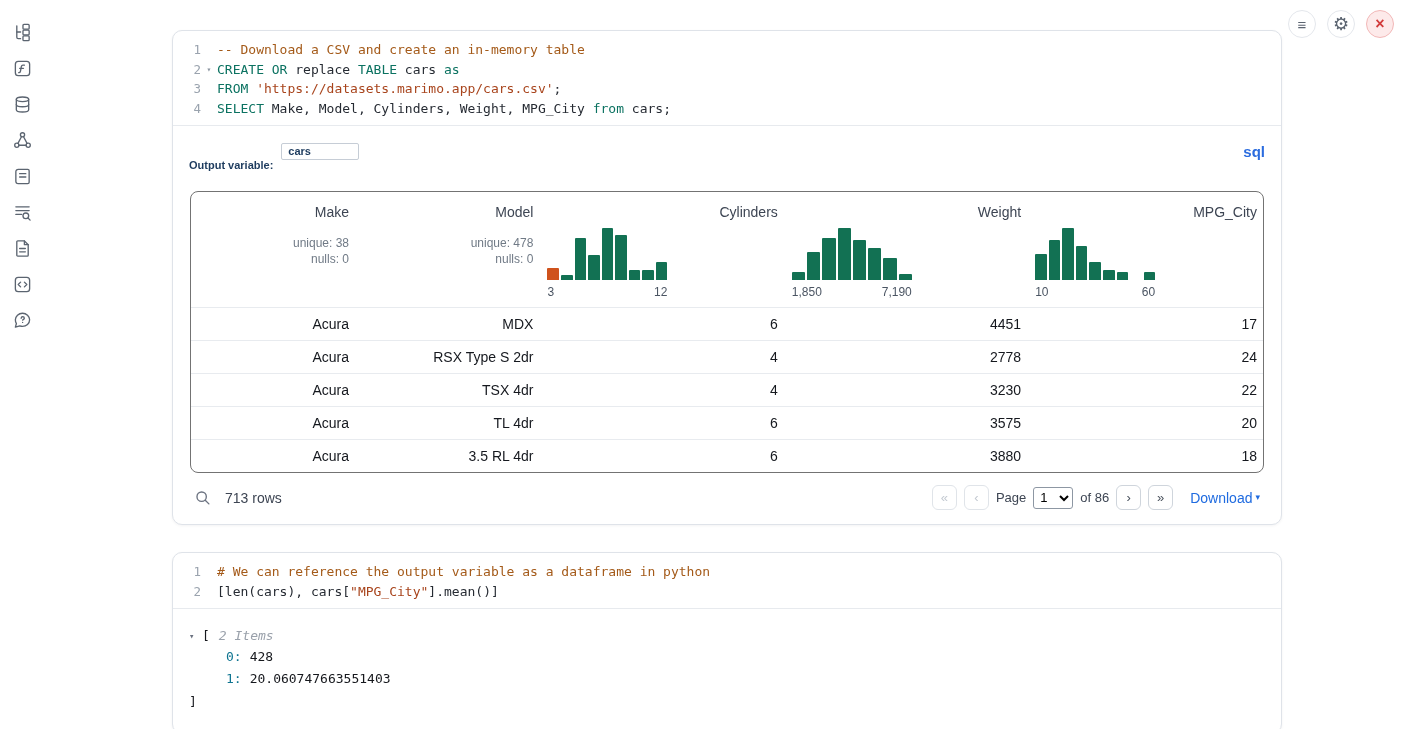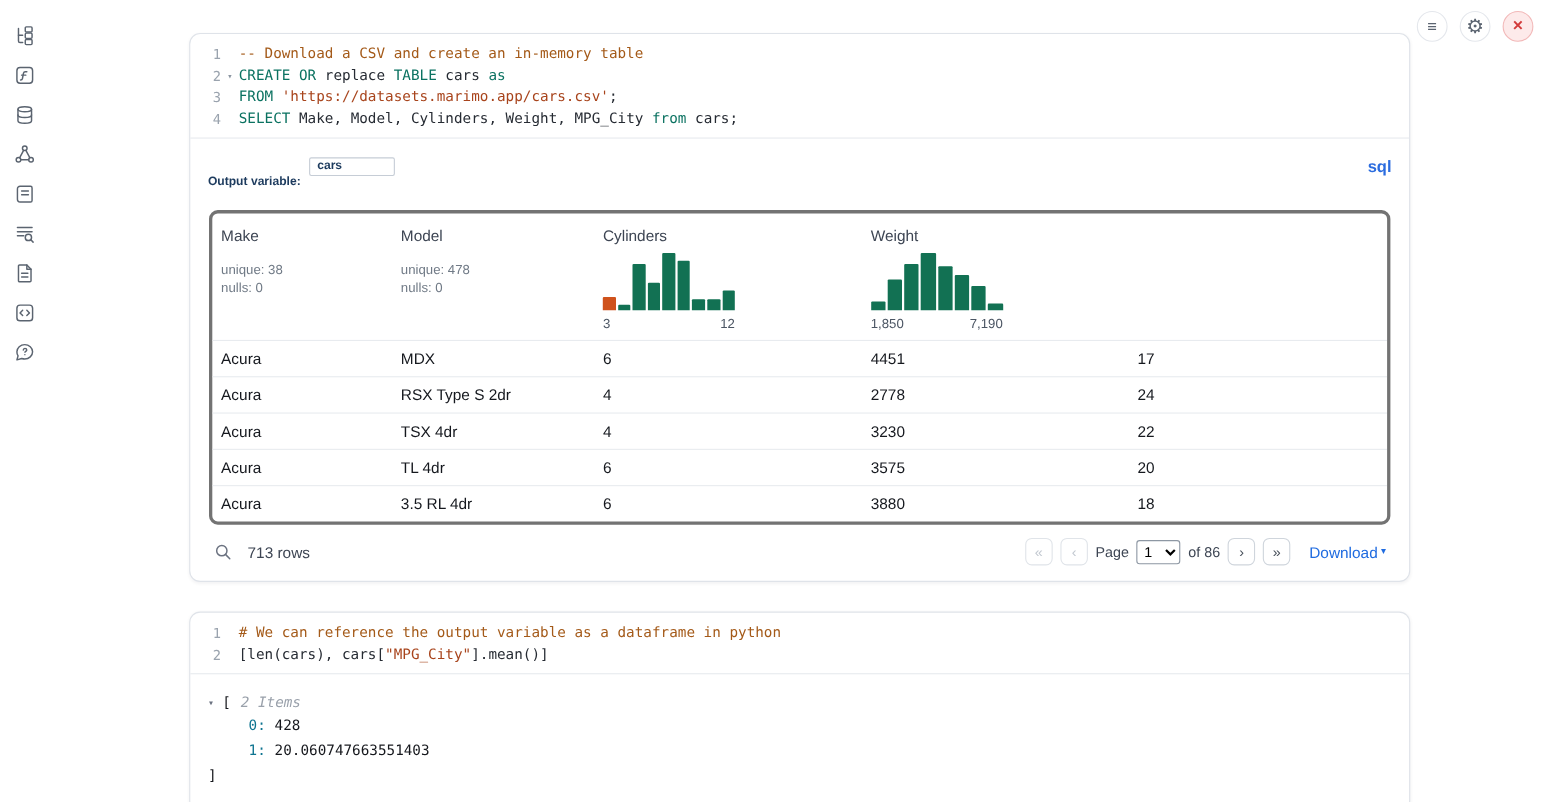--- a/index.html
+++ b/index.html
@@ -48,21 +48,21 @@
   
   .cell-footer { display: flex; align-items: center; gap: 8px;
     border-top: 1px solid #e7eaee; padding: 5px 16px; }
   .ov-label { font-size: 11px; font-weight: 700; color: #1d3b5e; margin-top: 28px; }
   .ov-input { width: 78px; height: 17px; border: 1px solid #c6cdd6;
     border-radius: 2px; font-size: 11px; font-weight: 700; color: #1d3b5e;
     padding: 0 6px; font-family: inherit; }
   .lang-badge { margin-left: auto; font-size: 15px; font-weight: 600; color: #2b6cdf; }
   
   .cell-output { padding: 15px 17px 4px; }
-  .data-table { border: 3px solid #737373; border-radius: 8px; overflow: hidden; }
+  .data-table { border: 1px solid #737373; border-radius: 8px; overflow: hidden; text-align: right; }
   .t-header, .trow { display: grid;
     grid-template-columns: 15.3% 17.2% 22.8% 22.7% 22%; }
   .th { padding: 12px 6px 8px 8px; cursor: pointer; }
   .col-label { font-size: 14px; color: #3d4553; }
   .col-stats { margin-top: 15px; font-size: 12px; color: #707a86; line-height: 16px; }
   .hist-wrap { margin-top: 8px; width: 120px; }
   .hist { display: flex; align-items: flex-end; gap: 2px; height: 52px; }
   .bar { flex: 1; background: #127153; border-radius: 1px 1px 0 0; }
   .bar-hl { background: #cf521c; }
   .hist-range { display: flex; justify-content: space-between; font-size: 12px;
@@ -264,20 +264,40 @@
                   <div class="bar" style="height: 42px;"></div>
                   <div class="bar" style="height: 52px;"></div>
                   <div class="bar" style="height: 40px;"></div>
                   <div class="bar" style="height: 32px;"></div>
                   <div class="bar" style="height: 22px;"></div>
                   <div class="bar" style="height: 6px;"></div>
                 </div>
                 <div class="hist-range">
                   <span>1,850</span>
                   <span>7,190</span>
+                </div>
+              </div>
+            </div>
+            <div class="th">
+              <div class="col-label">MPG_City</div>
+              <div class="hist-wrap">
+                <div class="hist">
+                  <div class="bar" style="height: 26px;"></div>
+                  <div class="bar" style="height: 40px;"></div>
+                  <div class="bar" style="height: 52px;"></div>
+                  <div class="bar" style="height: 34px;"></div>
+                  <div class="bar" style="height: 18px;"></div>
+                  <div class="bar" style="height: 10px;"></div>
+                  <div class="bar" style="height: 8px;"></div>
+                  <div class="bar" style="height: 0px;"></div>
+                  <div class="bar" style="height: 8px;"></div>
+                </div>
+                <div class="hist-range">
+                  <span>10</span>
+                  <span>60</span>
                 </div>
               </div>
             </div>
           </div>
         <div>
             <div class="trow">
               <div class="td">Acura</div>
               <div class="td">MDX</div>
               <div class="td">6</div>
               <div class="td">4451</div>

